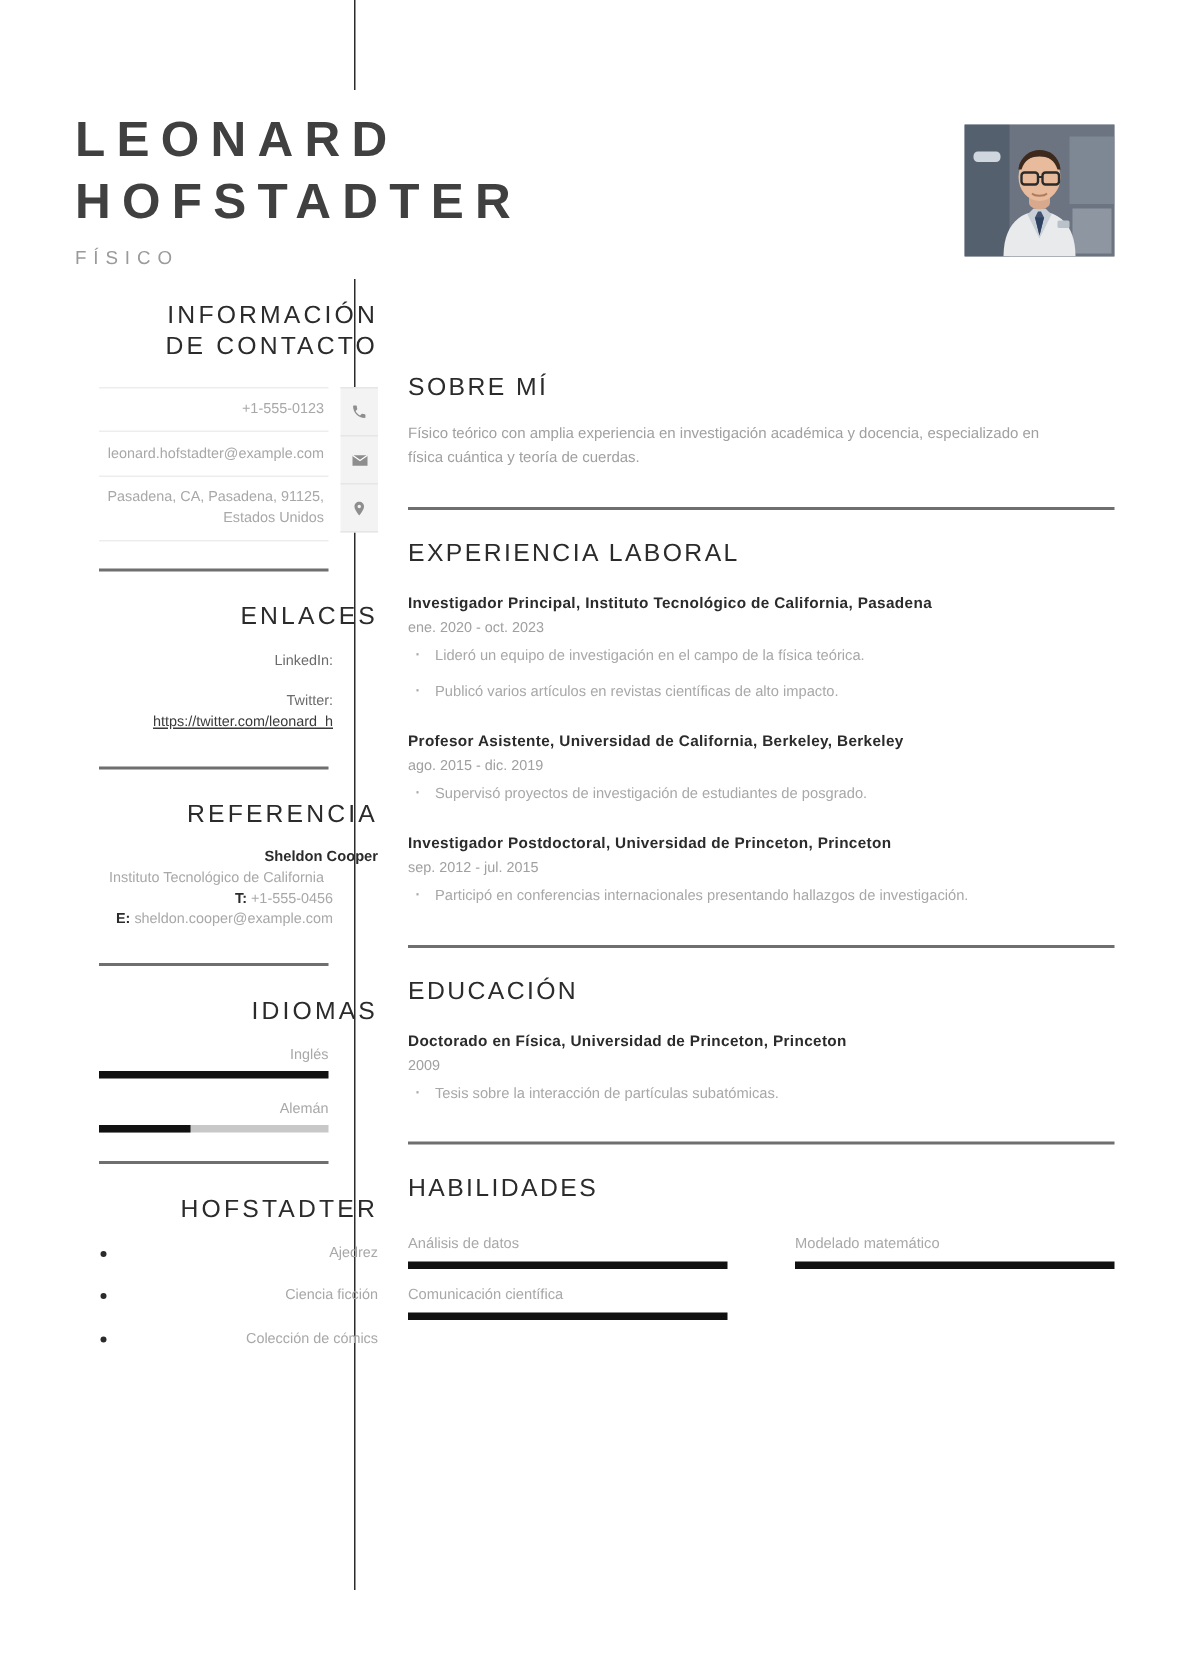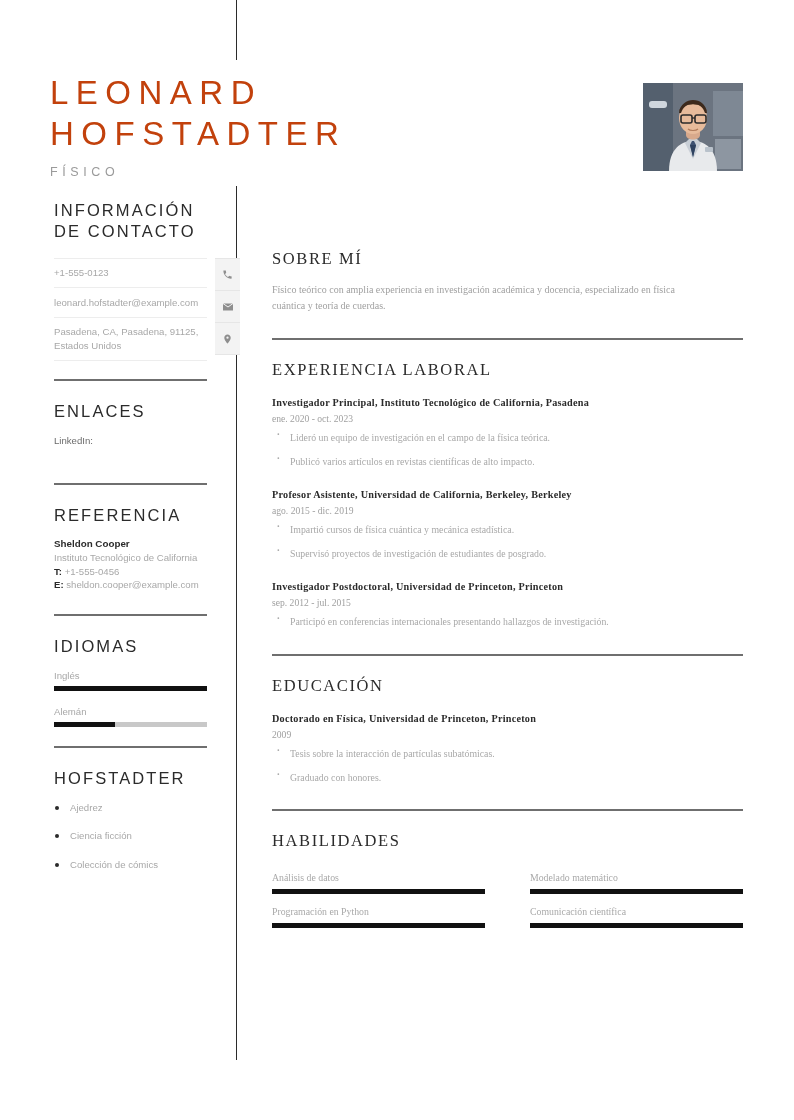--- a/index.html
+++ b/index.html
@@ -39,24 +39,24 @@
     width: 794px;
     height: 200px;
   }
   .name-block {
     position: absolute;
     left: 50px;
     top: 72px;
   }
   .name-line {
     font-size: 33px;
-    font-weight: 400;
+    font-weight: 700;
     letter-spacing: 7.5px;
     line-height: 41px;
-    color: #c2410c;
+    color: #404040;
     white-space: nowrap;
   }
   .job-title {
     margin-top: 11px;
     font-size: 12.5px;
     letter-spacing: 4.6px;
     color: #9a9a9a;
     white-space: nowrap;
   }
 
@@ -67,22 +67,23 @@
     width: 100px;
     height: 88px;
     overflow: hidden;
     background: #5d6472;
   }
   .photo svg { display: block; }
 
   
   .sidebar {
     position: absolute;
-    left: 4px; top: 200px;
+    left: 16px; top: 200px;
     width: 236px;
+    text-align: right;
   }
   .side-sec { padding: 0 0 0 0; }
 
   .side-h {
     font-size: 16.5px;
     letter-spacing: 2.1px;
     color: #2b2b2b;
     line-height: 21px;
     margin: 0 0 0 50px;
     font-weight: 400;
@@ -211,21 +212,20 @@
     border-radius: 50%;
     background: #2b2b2b;
   }
 
   
   .main {
     position: absolute;
     left: 272px;
     top: 248px;
     width: 471px;
-    font-family: Liberation Serif, serif;
   }
   .main-divider {
     height: 2px;
     background: #6f6f6f;
     width: 471px;
   }
   .main-h {
     font-size: 16.5px;
     letter-spacing: 1.6px;
     color: #2b2b2b;
@@ -373,20 +373,24 @@
     <div class="side-divider"></div>
     <div style="height:20px"></div>
 
     <div class="side-sec">
       <div class="side-h">ENLACES</div>
       <div style="height:12px"></div>
       <div class="link-item">
         <div class="link-label">LinkedIn:</div>
       </div>
       <div style="height:13px"></div>
+      <div class="link-item">
+        <div class="link-label">Twitter:</div>
+        <a class="link-url" href="#">https://twitter.com/leonard_h</a>
+      </div>
     </div>
 
     <div style="height:22px"></div>
     <div class="side-divider"></div>
     <div style="height:20px"></div>
 
     <div class="side-sec">
       <div class="side-h">REFERENCIA</div>
       <div style="height:11px"></div>
       <div class="ref-name">Sheldon Cooper</div>
@@ -461,21 +465,20 @@
           <li>Lideró un equipo de investigación en el campo de la física teórica.</li>
           <li>Publicó varios artículos en revistas científicas de alto impacto.</li>
         </ul>
       </div>
       <div style="height:8px"></div>
 
       <div>
         <div class="entry-title">Profesor Asistente, Universidad de California, Berkeley, Berkeley</div>
         <div class="entry-date">ago. 2015 - dic. 2019</div>
         <ul class="entry-bullets">
-          <li>Impartió cursos de física cuántica y mecánica estadística.</li>
           <li>Supervisó proyectos de investigación de estudiantes de posgrado.</li>
         </ul>
       </div>
       <div style="height:8px"></div>
 
       <div>
         <div class="entry-title">Investigador Postdoctoral, Universidad de Princeton, Princeton</div>
         <div class="entry-date">sep. 2012 - jul. 2015</div>
         <ul class="entry-bullets">
           <li>Participó en conferencias internacionales presentando hallazgos de investigación.</li>
@@ -488,21 +491,20 @@
     <div style="height:19px"></div>
 
     <div>
       <div class="main-h">EDUCACIÓN</div>
       <div style="height:15px"></div>
       <div>
         <div class="entry-title">Doctorado en Física, Universidad de Princeton, Princeton</div>
         <div class="entry-date">2009</div>
         <ul class="entry-bullets">
           <li>Tesis sobre la interacción de partículas subatómicas.</li>
-          <li>Graduado con honores.</li>
         </ul>
       </div>
     </div>
 
     <div style="height:14px"></div>
     <div class="main-divider"></div>
     <div style="height:19px"></div>
 
     <div>
       <div class="main-h">HABILIDADES</div>
@@ -514,26 +516,20 @@
             <div class="skill-fill" style="width: 100%;"></div>
           </div>
         </div>
         <div class="skill-item">
           <div class="skill-name">Modelado matemático</div>
           <div class="skill-track">
             <div class="skill-fill" style="width: 100%;"></div>
           </div>
         </div>
         <div class="skill-item">
-          <div class="skill-name">Programación en Python</div>
-          <div class="skill-track">
-            <div class="skill-fill" style="width: 100%;"></div>
-          </div>
-        </div>
-        <div class="skill-item">
           <div class="skill-name">Comunicación científica</div>
           <div class="skill-track">
             <div class="skill-fill" style="width: 100%;"></div>
           </div>
         </div>
       </div>
     </div>
 
   </div>
 </div>

